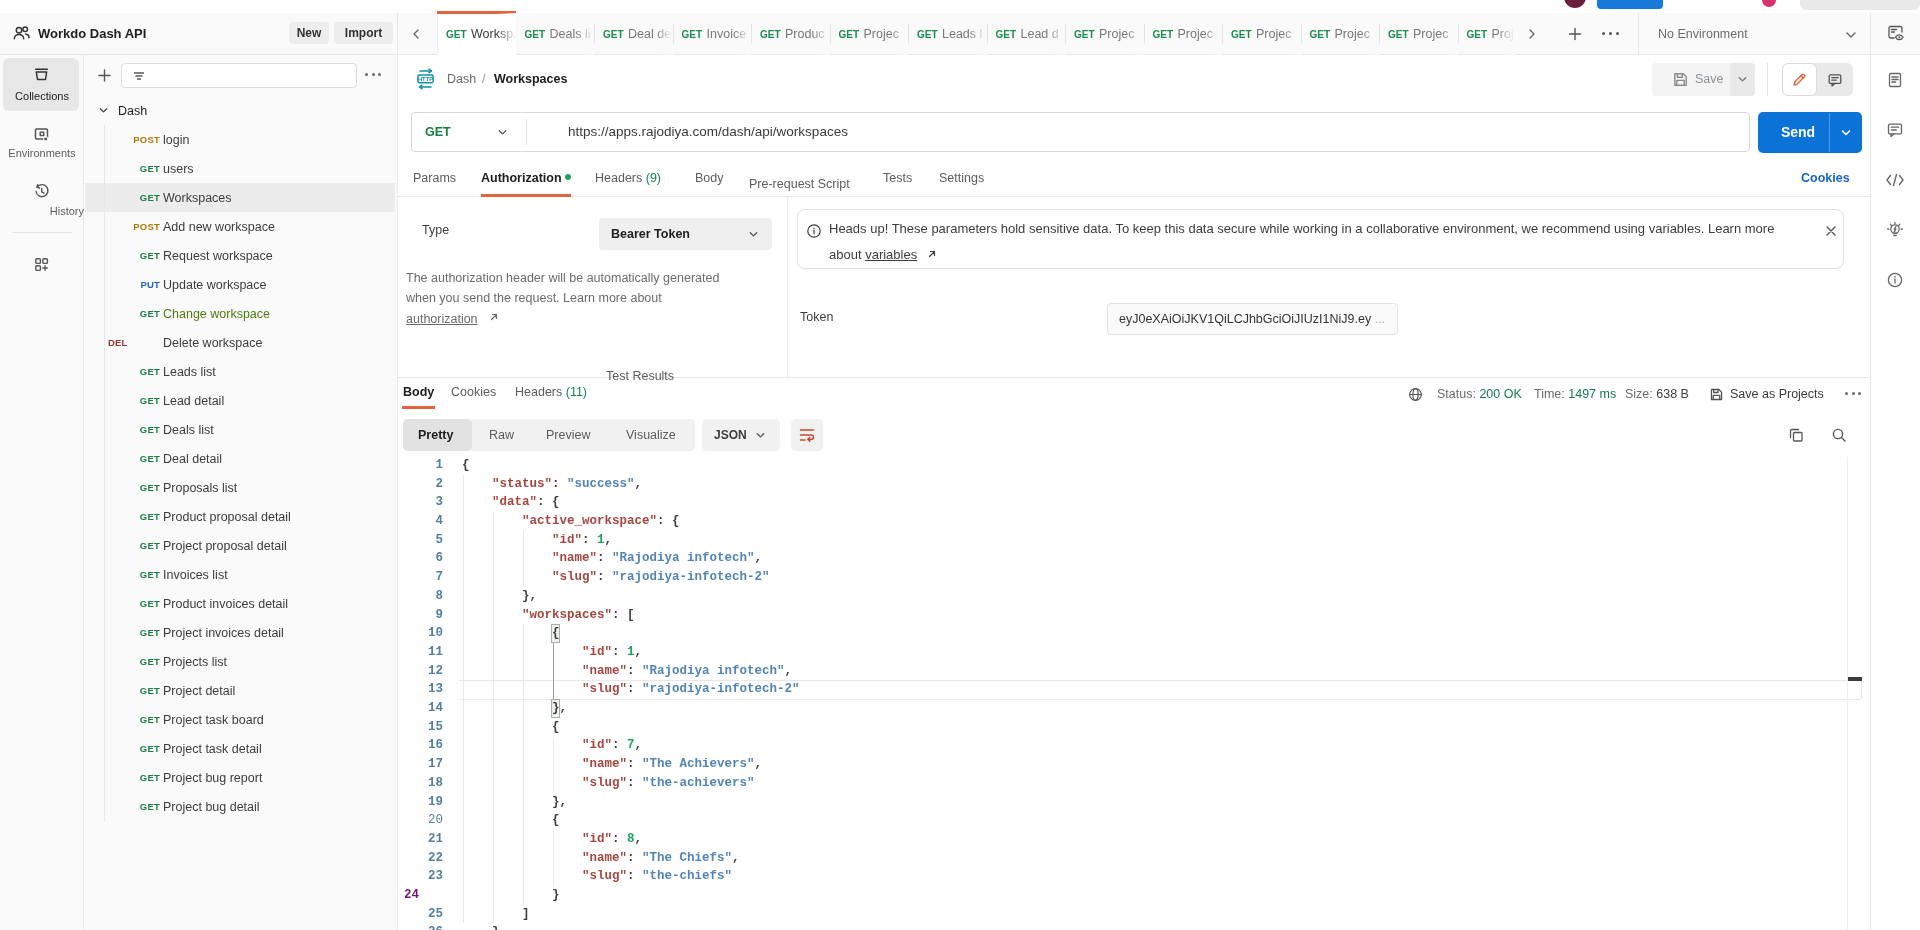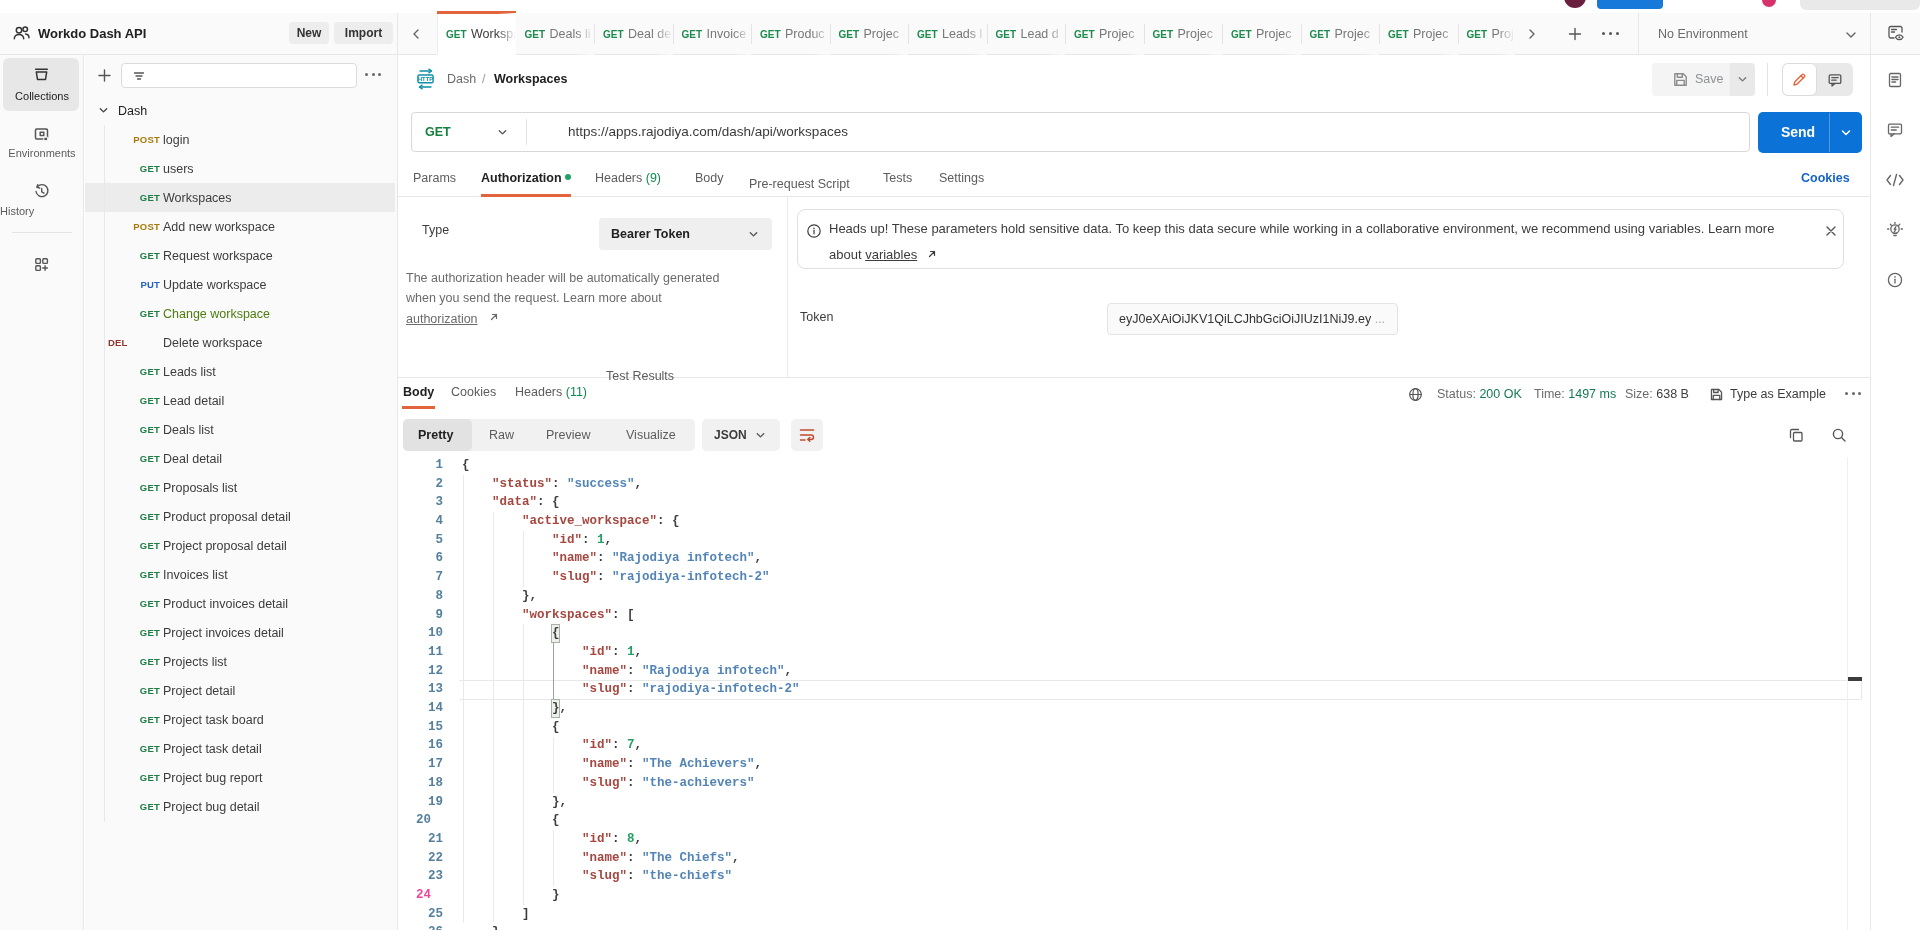--- a/index.html
+++ b/index.html
@@ -164,21 +164,21 @@
 <rect x="2.5" y="3" width="12" height="10" rx="1.2"></rect>
     <rect x="7.2" y="6.2" width="3.6" height="3.2"></rect>
     <rect x="11.2" y="11.2" width="3.4" height="3.4" fill="#555" stroke="#fafafa" stroke-width="1"></rect>
 </svg>
 <div class="t" style="left:0;top:144px;width:84px;text-align:center;font-size:11px;line-height:18px">Environments</div>
 <svg class="a" style="left:33px;top:183px" width="17" height="17" viewBox="0 0 17 17" fill="none" stroke="#555" stroke-width="1.4" stroke-linecap="round" stroke-linejoin="round">
 <path d="M4 4.2A6 6 0 1 1 3 8.5"></path>
     <path d="M4.6 1.8 4 4.4l2.6.6"></path>
     <path d="M8.7 5.4v3.4l2.3 1.4"></path>
 </svg>
-<div class="t" style="left:0;top:202px;width:84px;text-align:left;font-size:11px;line-height:18px">History</div>
+<div class="t" style="left:0;top:202px;width:84px;text-align:right;font-size:11px;line-height:18px">History</div>
 <div class="hline" style="left:12px;top:232px;width:60px;background:#e4e4e4"></div>
 <svg class="a" style="left:33px;top:256px" width="17" height="17" viewBox="0 0 17 17" fill="none" stroke="#555" stroke-width="1.4" stroke-linecap="round" stroke-linejoin="round">
 <rect x="2.8" y="2.8" width="4.6" height="4.6" rx="1"></rect>
     <rect x="9.8" y="2.8" width="4.6" height="4.6" rx="1"></rect>
     <rect x="2.8" y="9.8" width="4.6" height="4.6" rx="1"></rect>
     <path d="M12.1 9.7v4.6M9.8 12h4.6"></path>
 </svg>
 <div class="a" style="left:85px;top:181px;width:4px;height:45px;background:#e2e2e2;border-radius:2px"></div>
 
 <div class="a" style="left:85px;top:55px;width:312px;height:875px;background:#fafafa"></div>
@@ -354,21 +354,21 @@
     <path d="M1.7 7.5h11.6"></path>
 </svg>
 <div class="t gr" style="left:1437px;top:384px">Status: <span style="color:#157a52">200 OK</span></div>
 <div class="t gr" style="left:1534px;top:384px">Time: <span style="color:#157a52">1497 ms</span></div>
 <div class="t gr" style="left:1625px;top:384px">Size: <span style="color:#404040">638 B</span></div>
 <svg class="a" style="left:1709px;top:387px" width="15" height="15" viewBox="0 0 17 17" fill="none" stroke="#555" stroke-width="1.5" stroke-linecap="round" stroke-linejoin="round">
 <path d="M2.8 2.8h8.4l3 3v8.4H2.8z"></path>
     <path d="M5.3 2.8v3.4h5V2.8"></path>
     <path d="M4.8 14.2V9.4h7.4v4.8"></path>
 </svg>
-<div class="t" style="left:1730px;top:384px;color:#3c3c3c">Type as Example</div>
+<div class="t" style="left:1730px;top:384px;color:#3c3c3c">Save as Projects</div>
 <div class="a" style="left:1845px;top:392px;width:18px;height:4px">
 <div style="position:absolute;left:0;width:3px;height:3px;border-radius:50%;background:#666"></div>
 <div style="position:absolute;left:6.5px;width:3px;height:3px;border-radius:50%;background:#666"></div>
 <div style="position:absolute;left:13px;width:3px;height:3px;border-radius:50%;background:#666"></div>
   </div>
 
 <div class="a" style="left:403px;top:419px;width:292px;height:32px;background:#f1f1f1;border-radius:5px"></div>
 <div class="a" style="left:403px;top:419px;width:69px;height:32px;background:#e2e2e2;border-radius:5px"></div>
 <div class="t dark b" style="left:418px;top:425px">Pretty</div>
 <div class="t" style="left:489px;top:425px">Raw</div>
@@ -440,29 +440,29 @@
 <div class="mono" style="position:absolute;left:404px;top:717.8px;width:39px;text-align:right;color:#55809c;font-weight:700">15</div>
 <div class="mono cl" style="position:absolute;left:462px;top:717.8px;color:#3c3c3c">            {</div>
 <div class="mono" style="position:absolute;left:404px;top:736.4px;width:39px;text-align:right;color:#55809c;font-weight:700">16</div>
 <div class="mono cl" style="position:absolute;left:462px;top:736.4px;color:#3c3c3c">                <i style="color:#a5473f">"id"</i>: <i style="color:#23a164">7</i>,</div>
 <div class="mono" style="position:absolute;left:404px;top:755.1px;width:39px;text-align:right;color:#55809c;font-weight:700">17</div>
 <div class="mono cl" style="position:absolute;left:462px;top:755.1px;color:#3c3c3c">                <i style="color:#a5473f">"name"</i>: <i style="color:#5384b6">"The Achievers"</i>,</div>
 <div class="mono" style="position:absolute;left:404px;top:773.9px;width:39px;text-align:right;color:#55809c;font-weight:700">18</div>
 <div class="mono cl" style="position:absolute;left:462px;top:773.9px;color:#3c3c3c">                <i style="color:#a5473f">"slug"</i>: <i style="color:#5384b6">"the-achievers"</i></div>
 <div class="mono" style="position:absolute;left:404px;top:792.5px;width:39px;text-align:right;color:#55809c;font-weight:700">19</div>
 <div class="mono cl" style="position:absolute;left:462px;top:792.5px;color:#3c3c3c">            },</div>
-<div class="mono" style="position:absolute;left:404px;top:811.2px;width:39px;text-align:center;color:#55809c;font-weight:700">20</div>
+<div class="mono" style="position:absolute;left:404px;top:811.2px;width:39px;text-align:right;color:#55809c;font-weight:400">20</div>
 <div class="mono cl" style="position:absolute;left:462px;top:811.2px;color:#3c3c3c">            {</div>
 <div class="mono" style="position:absolute;left:404px;top:829.9px;width:39px;text-align:right;color:#55809c;font-weight:700">21</div>
 <div class="mono cl" style="position:absolute;left:462px;top:829.9px;color:#3c3c3c">                <i style="color:#a5473f">"id"</i>: <i style="color:#23a164">8</i>,</div>
 <div class="mono" style="position:absolute;left:404px;top:848.6px;width:39px;text-align:right;color:#55809c;font-weight:700">22</div>
 <div class="mono cl" style="position:absolute;left:462px;top:848.6px;color:#3c3c3c">                <i style="color:#a5473f">"name"</i>: <i style="color:#5384b6">"The Chiefs"</i>,</div>
 <div class="mono" style="position:absolute;left:404px;top:867.4px;width:39px;text-align:right;color:#55809c;font-weight:700">23</div>
 <div class="mono cl" style="position:absolute;left:462px;top:867.4px;color:#3c3c3c">                <i style="color:#a5473f">"slug"</i>: <i style="color:#5384b6">"the-chiefs"</i></div>
-<div class="mono" style="position:absolute;left:404px;top:886.0px;width:39px;text-align:center;color:#ec4899;font-weight:700">24</div>
+<div class="mono" style="position:absolute;left:404px;top:886.0px;width:39px;text-align:left;color:#701a75;font-weight:700">24</div>
 <div class="mono cl" style="position:absolute;left:462px;top:886.0px;color:#3c3c3c">            }</div>
 <div class="mono" style="position:absolute;left:404px;top:904.7px;width:39px;text-align:right;color:#55809c;font-weight:700">25</div>
 <div class="mono cl" style="position:absolute;left:462px;top:904.7px;color:#3c3c3c">        ]</div>
 <div class="mono" style="position:absolute;left:404px;top:923.4px;width:39px;text-align:right;color:#55809c;font-weight:700">26</div>
 <div class="mono cl" style="position:absolute;left:462px;top:923.4px;color:#3c3c3c">    }</div>
 <div class="vline" style="left:1870px;top:55px;height:875px"></div>
 <svg class="a" style="left:1886px;top:71px" width="18" height="18" viewBox="0 0 18 18" fill="none" stroke="#666" stroke-width="1.3" stroke-linecap="round" stroke-linejoin="round">
 <rect x="3.5" y="2.5" width="11" height="13" rx="1.2"></rect>
     <path d="M6 6h6M6 8.5h6M6 11h3.5" stroke-width="1.6"></path>
 </svg>

